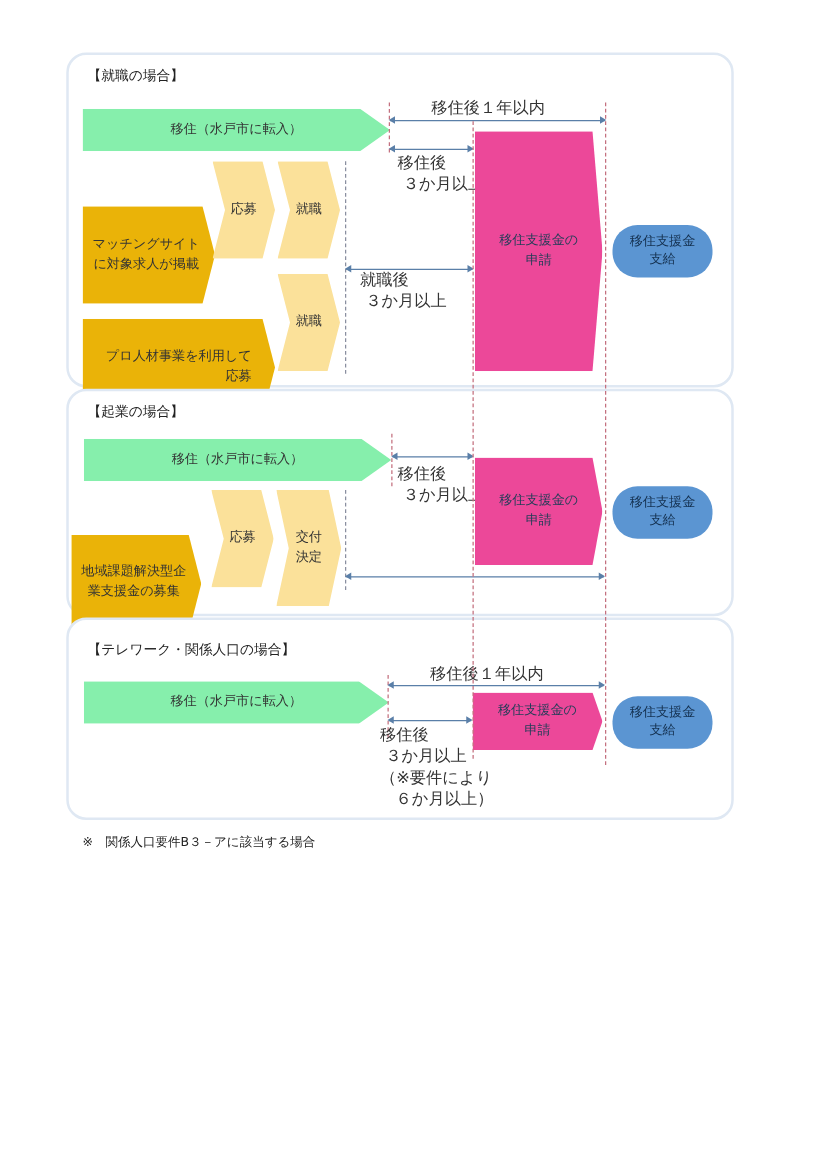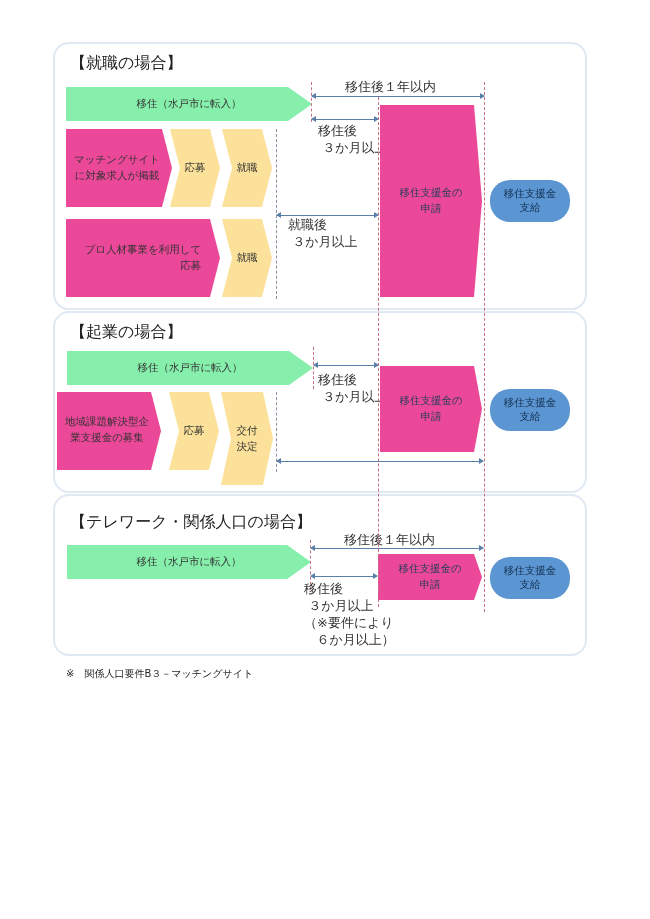--- a/index.html
+++ b/index.html
@@ -1,24 +1,24 @@
 <!DOCTYPE html>
 <html><head>
 <meta charset="utf-8">
 <style>
   html, body { margin:0; padding:0; background:#ffffff; }
   body { width:650px; height:919px; position:relative; overflow:hidden;
          font-family:"DejaVu Sans", "Liberation Sans", sans-serif; color:#333; }
   .abs { position:absolute; }
   .panel { position:absolute; border:2px solid #dfe8f3; border-radius:16px; background:#fff; }
-  .ptitle { position:absolute; font-size:16px; color:#222; }
+  .ptitle { position:absolute; font-size:11px; color:#222; }
   .txt { font-size:10.5px; color:#333; line-height:1.5; text-align:center;
          display:flex; align-items:center; justify-content:center; }
   .pink { background:#86efac; clip-path:polygon(0 0, calc(100% - 24px) 0, 100% 50%, calc(100% - 24px) 100%, 0 100%); }
-  .yel-first { background:#ec4899; clip-path:polygon(0 0, calc(100% - 10px) 0, 100% 50%, calc(100% - 10px) 100%, 0 100%); }
+  .yel-first { background:#eab308; clip-path:polygon(0 0, calc(100% - 10px) 0, 100% 50%, calc(100% - 10px) 100%, 0 100%);margin-top:36px; }
   .yel { background:#fbe19a; clip-path:polygon(0 0, calc(100% - 10px) 0, 100% 50%, calc(100% - 10px) 100%, 0 100%, 10px 50%); }
   .blue { background:#ec4899; clip-path:polygon(0 0, calc(100% - 8px) 0, 100% 50%, calc(100% - 8px) 100%, 0 100%); color:#1f3d57; }
   .pay { background:#5b95d2; border-radius:20px; color:#14304f; }
   .vline { position:absolute; width:0; border-left:1px dashed #c4707f; }
   .vline-g { position:absolute; width:0; border-left:1px dashed #8a8fa0; }
   .hline { position:absolute; height:0; border-top:1px solid #5a7fa8; }
   .hline::before, .hline::after { content:""; position:absolute; top:-4px; border:3.5px solid transparent; }
   .hline::before { left:-1px; border-right:5px solid #5a7fa8; border-left:none; }
   .hline::after { right:-1px; border-left:5px solid #5a7fa8; border-right:none; }
   .lbl { position:absolute; font-size:13px; color:#333; line-height:17px; white-space:pre; }
@@ -97,13 +97,13 @@
    ６か月以上）</div>
 
 <div class="abs blue txt" style="left:378px; top:554px; width:104px; height:46px; white-space:pre;">移住支援金の
 申請</div>
 <div class="abs pay txt" style="left:490px; top:557px; width:80px; height:42px; white-space:pre; line-height:1.3;">移住支援金
 支給</div>
 
 <div class="vline" style="left:378px; top:97px; height:510px;"></div>
 <div class="vline" style="left:484px; top:82px; height:530px;"></div>
 
-<div class="note" style="left:66px; top:667px;">※　関係人口要件B３－マッチングサイト</div>
+<div class="note" style="left:66px; top:667px;">※　関係人口要件B３－アに該当する場合</div>
 
 </body></html>

